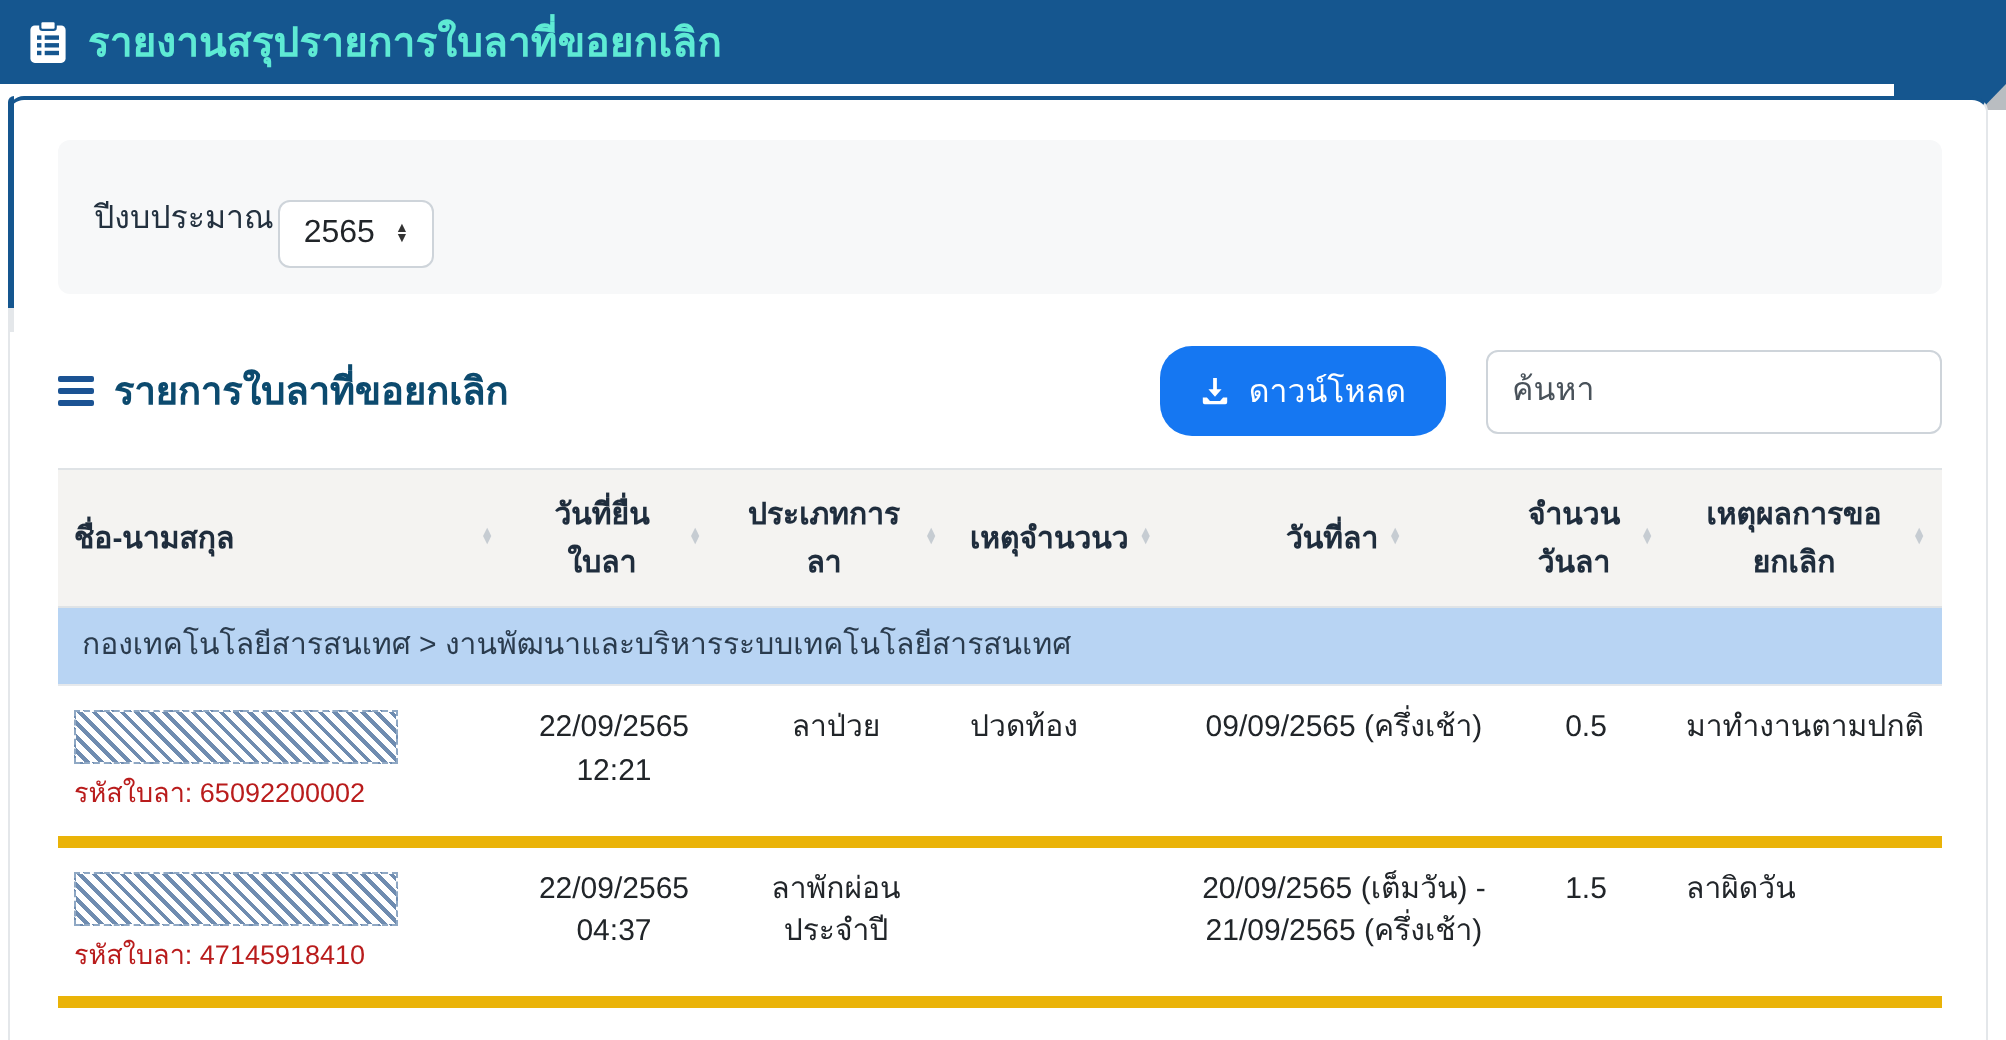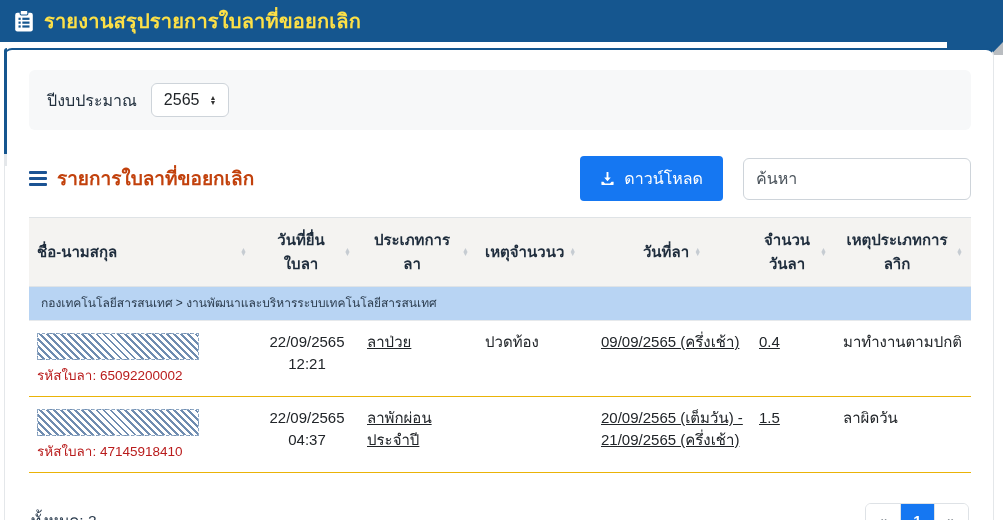--- a/index.html
+++ b/index.html
@@ -2,69 +2,69 @@
 <html><head>
 <meta charset="utf-8">
 <style>
   * { margin:0; padding:0; box-sizing:border-box; }
   html,body { width:1003px; height:520px; overflow:hidden; background:#fff;
     font-family:"Liberation Sans","DejaVu Sans",sans-serif; color:#212529; font-size:15px; }
 
   
   .titlebar { position:relative; height:42px; background:#15568F; display:flex; align-items:center;
     padding:0 14px; gap:10px; }
-  .titlebar h1 { color:#fde047; font-size:20px; font-weight:600; letter-spacing:.2px; }
+  .titlebar h1 { color:#5eead4; font-size:20px; font-weight:600; letter-spacing:.2px; }
   .titlebar .tb-icon { display:flex; align-items:center; }
   .titlebar-tail { position:absolute; right:0; top:42px; width:56px; height:13px; background:#15568F;
     clip-path:polygon(0 0,100% 0,100% 20%,78% 100%,0 100%); }
   .titlebar-notch { position:absolute; right:0; top:42px; width:14px; height:13px; background:#b9bdc1;
     clip-path:polygon(100% 0,100% 100%,10% 100%); }
 
   
   .card { position:relative; margin:6px 9px 0 4px; background:#fff; border:1px solid #e4e7ea;
     border-top:2px solid #15568F; border-radius:8px; min-height:462px; padding:20px 22px 10px 24px; }
   .card::before { content:""; position:absolute; left:-1px; top:-2px; width:3px; height:118px;
     background:linear-gradient(#15568F 0 106px, #e4e7ea 106px); border-radius:8px 0 0 0; }
 
   
   .filterbox { background:#f7f8f9; border-radius:6px; padding:13px 18px; display:flex;
-    align-items:center; gap:14px; margin-bottom:26px; }
+    align-items:center; gap:2px; margin-bottom:26px; }
   .filterbox .flabel { color:#23313f; font-size:16px; }
   .year-select { display:flex; align-items:center; gap:10px; background:#fff; border:1px solid #ced4da;
-    border-radius:6px; padding:7px 12px; font-size:16px; color:#212529; cursor:pointer; }
+    border-radius:6px; padding:7px 12px; font-size:16px; color:#212529; cursor:pointer;margin-top:17px; }
   .updown { display:flex; flex-direction:column; line-height:5px; font-size:7px; color:#333; }
 
   
   .toolbar { display:flex; align-items:flex-end; justify-content:space-between; margin-bottom:16px; }
-  .sec-title { display:flex; align-items:center; gap:10px; color:#c2410c; font-size:19px;
+  .sec-title { display:flex; align-items:center; gap:10px; color:#0c4a6e; font-size:19px;
     font-weight:700; padding-bottom:8px; }
   .burger { display:flex; flex-direction:column; gap:3px; }
   .burger span { width:18px; height:3px; background:#1B5393; border-radius:1px; }
   .tool-right { display:flex; align-items:center; gap:20px; }
   .btn-download { display:flex; align-items:center; gap:9px; background:#1577F2; color:#fff; border:none;
-    border-radius:4px; padding:10px 20px; font-size:16px; cursor:pointer;
+    border-radius:16px; padding:10px 20px; font-size:16px; cursor:pointer;
     font-family:"Liberation Sans","DejaVu Sans",sans-serif; }
   .search-input { width:228px; height:42px; border:1px solid #ced4da; border-radius:6px;
     padding:0 12px; font-size:16px; color:#c2410c; outline:none;
     font-family:"Liberation Sans","DejaVu Sans",sans-serif; }
   .search-input::placeholder { color:#49525a; opacity:1; }
 
   
   table { width:100%; border-collapse:collapse; table-layout:fixed; }
   thead th { background:#f4f3f1; border-top:1px solid #dfe3e6; border-bottom:1px solid #dfe3e6;
     padding:10px 8px; font-size:15px; color:#1f2d3d; font-weight:700; }
   .th-inner { display:flex; align-items:center; gap:5px; }
   .th-between { justify-content:space-between; }
   .th-center { justify-content:center; }
   .sort-caret { display:flex; flex-direction:column; line-height:4.5px; font-size:7px; color:#c6ccd2; }
-  tbody td { border-bottom:1px solid #eab308; padding:10px 8px; vertical-align:top; font-size:15px;
+  tbody td { border-bottom:6px solid #eab308; padding:10px 8px; vertical-align:top; font-size:15px;
     color:#212529; line-height:1.45; }
-  tr.grouprow td { background:#B8D4F3; color:#2a3b4d; padding:8px 12px; font-size:12px;
+  tr.grouprow td { background:#B8D4F3; color:#2a3b4d; padding:8px 12px; font-size:15px;
     border-bottom:1px solid #e6e9ec; }
-  .td-center { text-align:left;text-decoration:underline; }
+  .td-center { text-align:center; }
   .redact { width:162px; height:27px; border:1px dashed #8fa8c4; margin:2px 0 4px;
     background:repeating-linear-gradient(45deg,#ffffff 0 3px,#6f8cb0 3px 5px); }
   .leave-code { color:#b91c1c; font-size:13.5px; }
   .col-datecell { text-align:center; }
 
   
   .tfooter { display:flex; align-items:center; justify-content:space-between; margin-top:26px;
     padding:4px 2px 14px; }
   .total-text { color:#2a3b4d; font-size:15.5px; }
   .pagination { display:flex; border:1px solid #dee2e6; border-radius:6px; overflow:hidden; background:#fff; }
@@ -191,21 +191,21 @@
           <div class="th-inner th-center">
             <span>จำนวนวันลา</span>
             <span class="sort-caret">
                 <span>▲</span>
                 <span>▼</span>
               </span>
           </div>
         </th>
         <th>
           <div class="th-inner">
-            <span>เหตุประเภทการลาิก</span>
+            <span>เหตุผลการขอยกเลิก</span>
             <span class="sort-caret">
                 <span>▲</span>
                 <span>▼</span>
               </span>
           </div>
         </th>
       </tr>
     </thead>
     <tbody>
       <tr class="grouprow">
@@ -220,21 +220,21 @@
             <span>65092200002</span>
           </span>
         </td>
         <td class="col-datecell">
           <div>22/09/2565</div>
           <div>12:21</div>
         </td>
         <td class="td-center">ลาป่วย</td>
         <td>ปวดท้อง</td>
         <td class="td-center">09/09/2565 (ครึ่งเช้า)</td>
-        <td class="td-center">0.4</td>
+        <td class="td-center">0.5</td>
         <td>มาทำงานตามปกติ</td>
       </tr>
 
       <tr>
         <td>
           <div class="redact"></div>
           <span class="leave-code">
             <span>รหัสใบลา:</span>
             <span>47145918410</span>
           </span>

